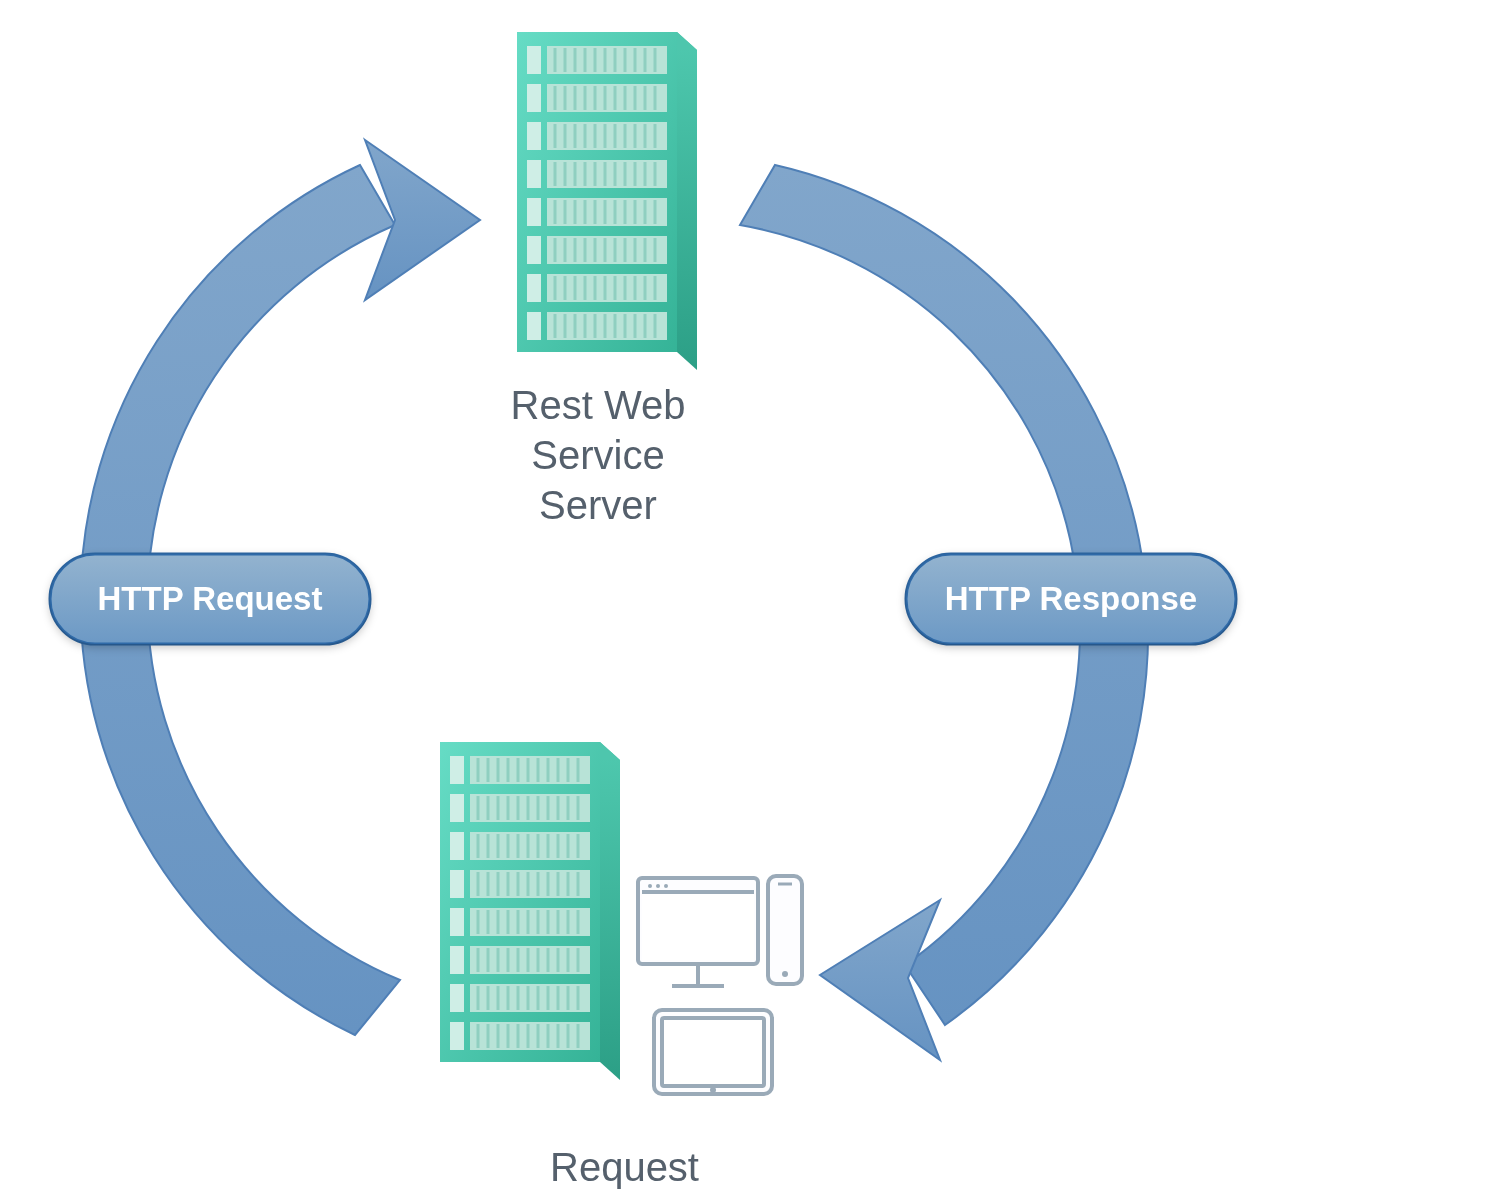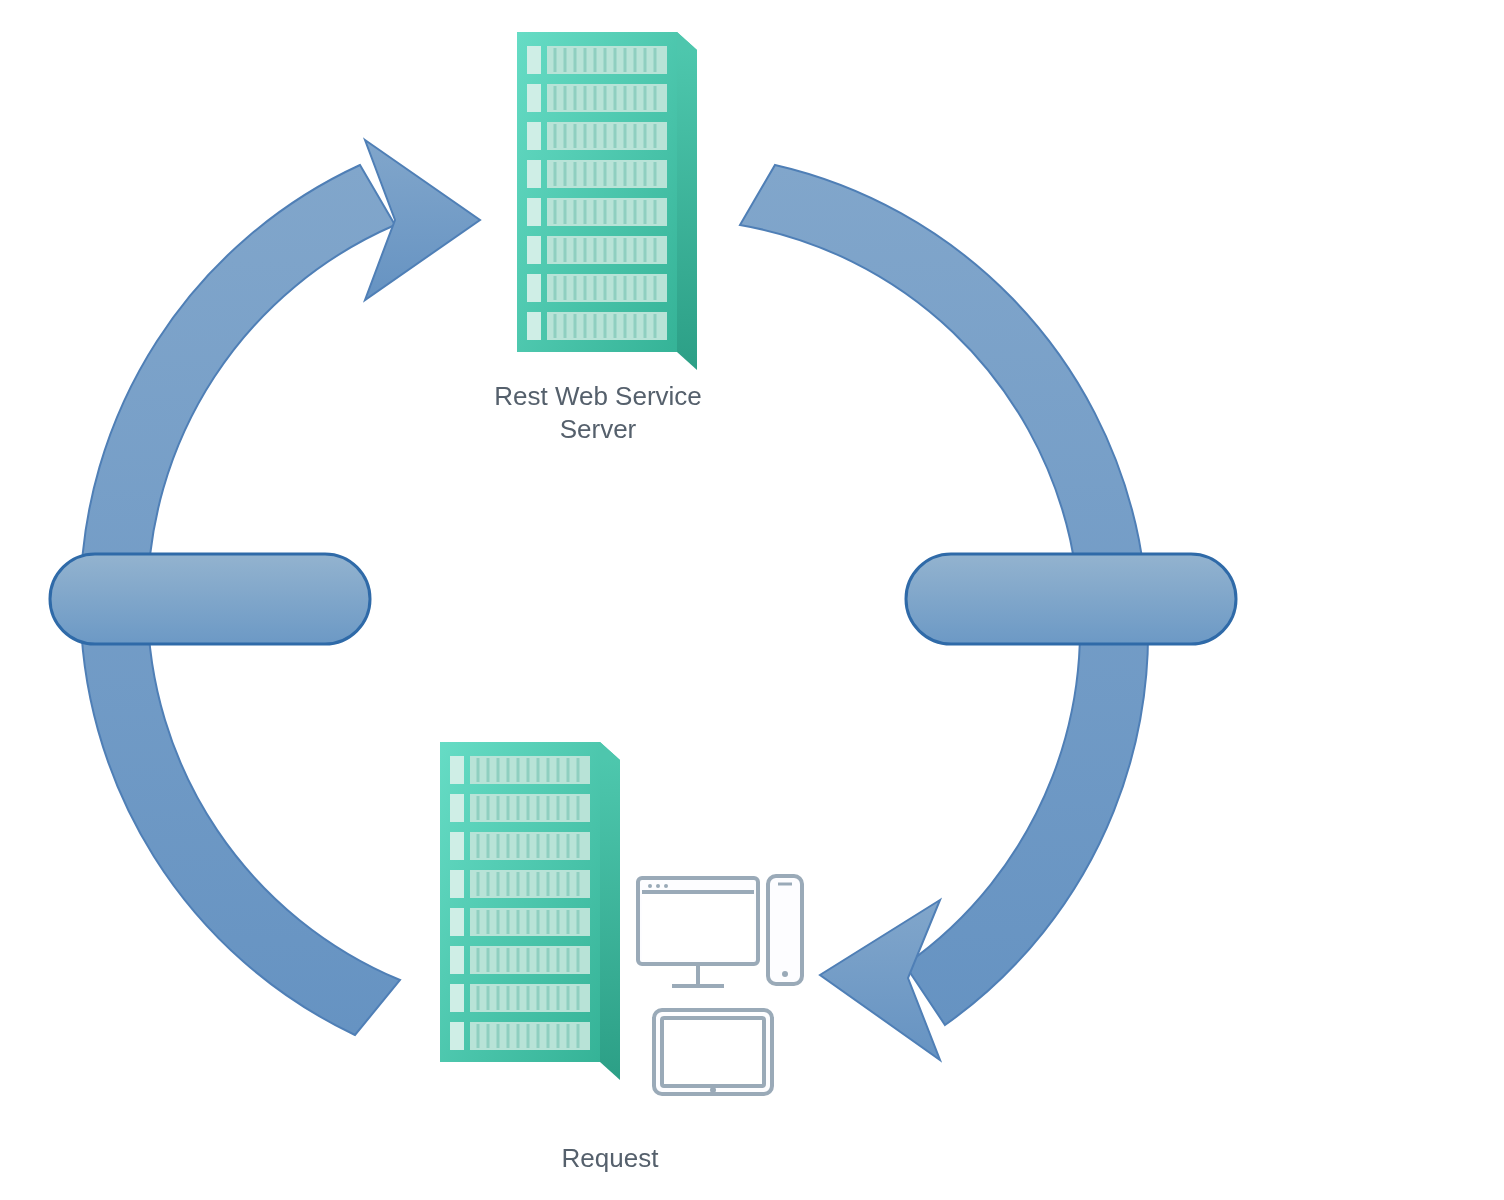--- a/index.html
+++ b/index.html
@@ -1,18 +1,18 @@
 <!DOCTYPE html>
 <html><head>
 <meta charset="utf-8">
 <style>
   html,body{margin:0;padding:0;width:1504px;height:1200px;background:transparent;font-family:"Segoe UI",Arial,Helvetica,sans-serif;overflow:hidden}
   .canvas{position:relative;width:1504px;height:1200px}
   svg{position:absolute;top:0;left:0}
-  .label{position:absolute;color:#55606c;text-align:center;font-size:26px;line-height:1.25;font-weight:400}
+  .label{position:absolute;color:#55606c;text-align:center;font-size:40px;line-height:1.25;font-weight:400}
   .label.server{left:480px;top:380px;width:236px}
   .label.client{left:550px;top:1142px;width:120px}
   .pill{position:absolute;display:flex;align-items:center;justify-content:center;height:90px;border-radius:45px;color:#fff;font-weight:700;font-size:33px;box-shadow:0 3px 10px rgba(0,0,0,.25)}
   .pill.req{left:50px;top:554px;width:320px}
   .pill.res{left:906px;top:554px;width:330px}
 </style>
 </head>
 <body>
 <div class="canvas">
 
@@ -375,14 +375,20 @@
     <rect x="8" y="8" width="102" height="68" rx="2" fill="#ffffff"></rect>
     <circle cx="59" cy="80" r="3" fill="#9aaab8" stroke="none"></circle>
   </g>
 
   <rect x="50" y="554" width="320" height="90" rx="45" fill="url(#pillGrad)" stroke="#2f6aa8" stroke-width="3"></rect>
   <rect x="906" y="554" width="330" height="90" rx="45" fill="url(#pillGrad)" stroke="#2f6aa8" stroke-width="3"></rect>
 </svg>
 
 <div class="label server">Rest Web Service Server</div>
 <div class="label client">Request</div>
+<div class="pill req">
+      <span>HTTP Request</span>
+    </div>
+<div class="pill res">
+      <span>HTTP Response</span>
+    </div>
 
 </div>
 
 </body></html>

